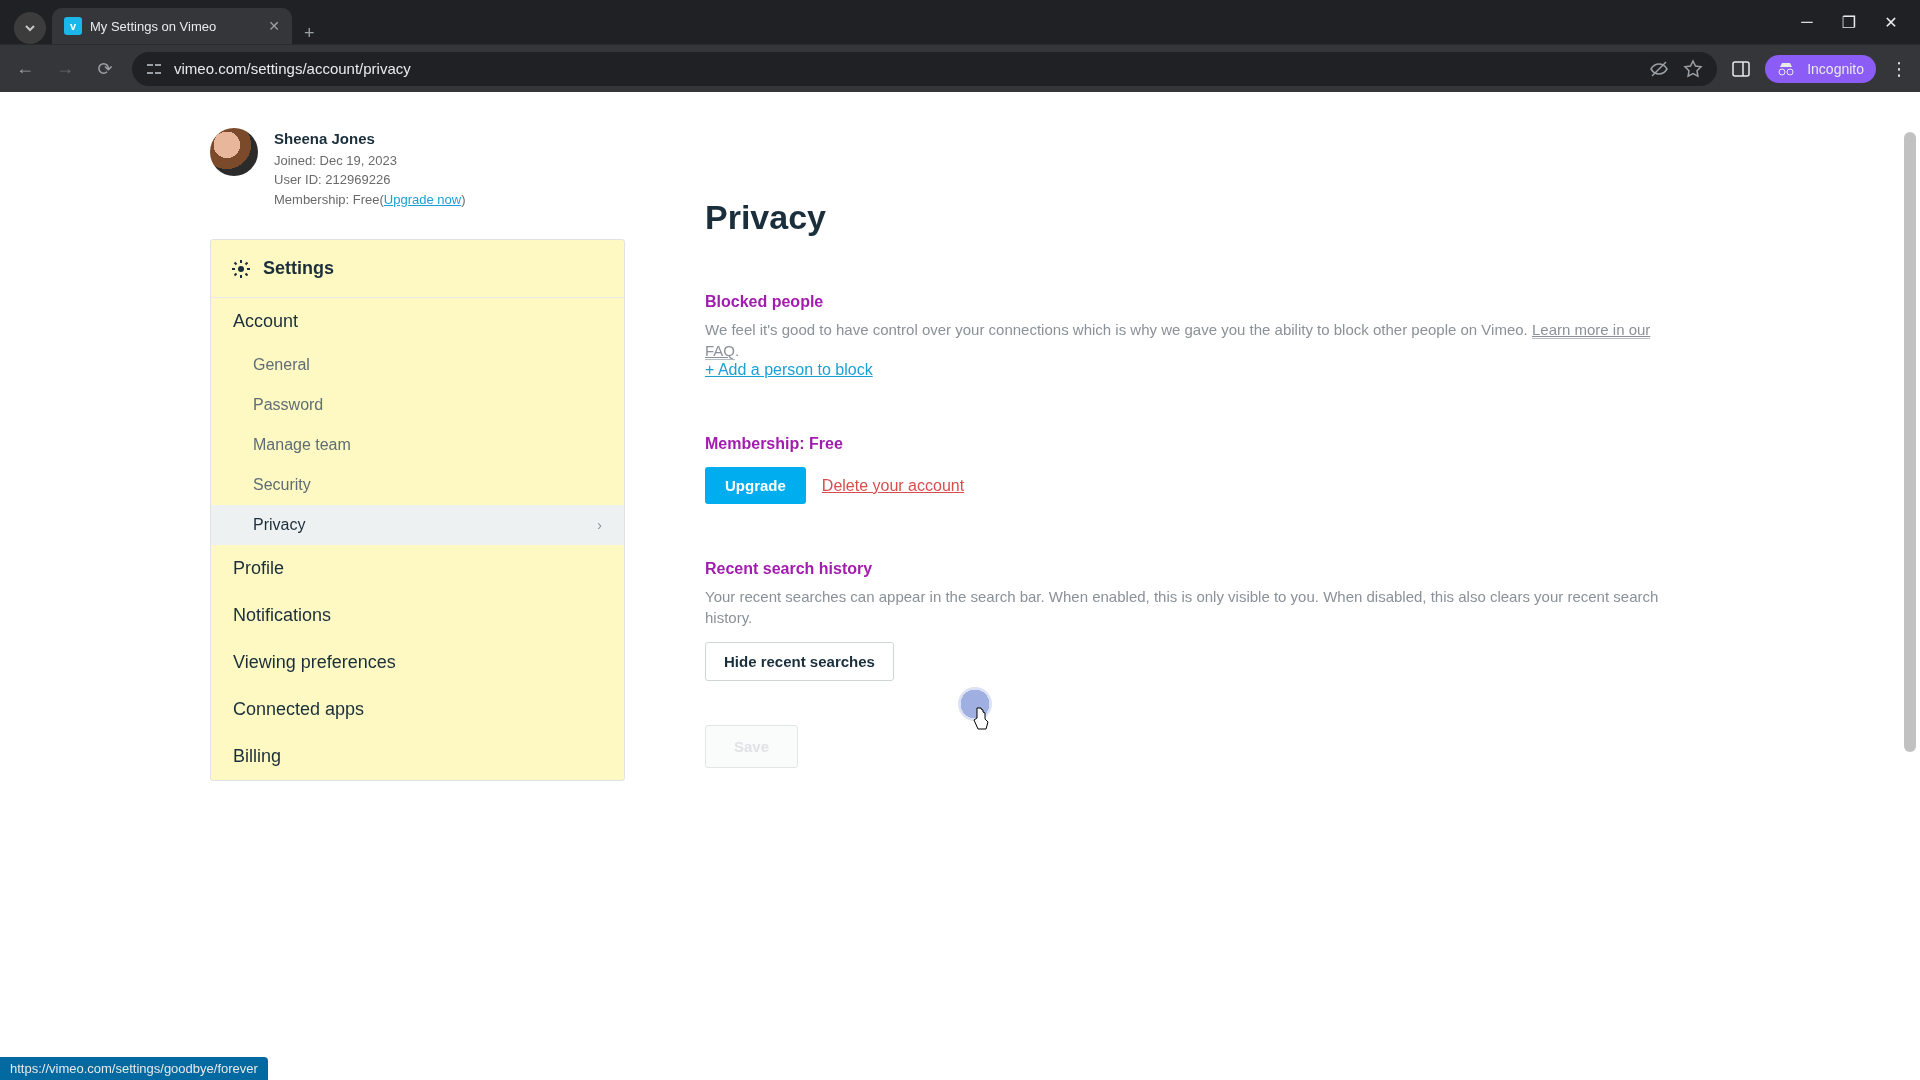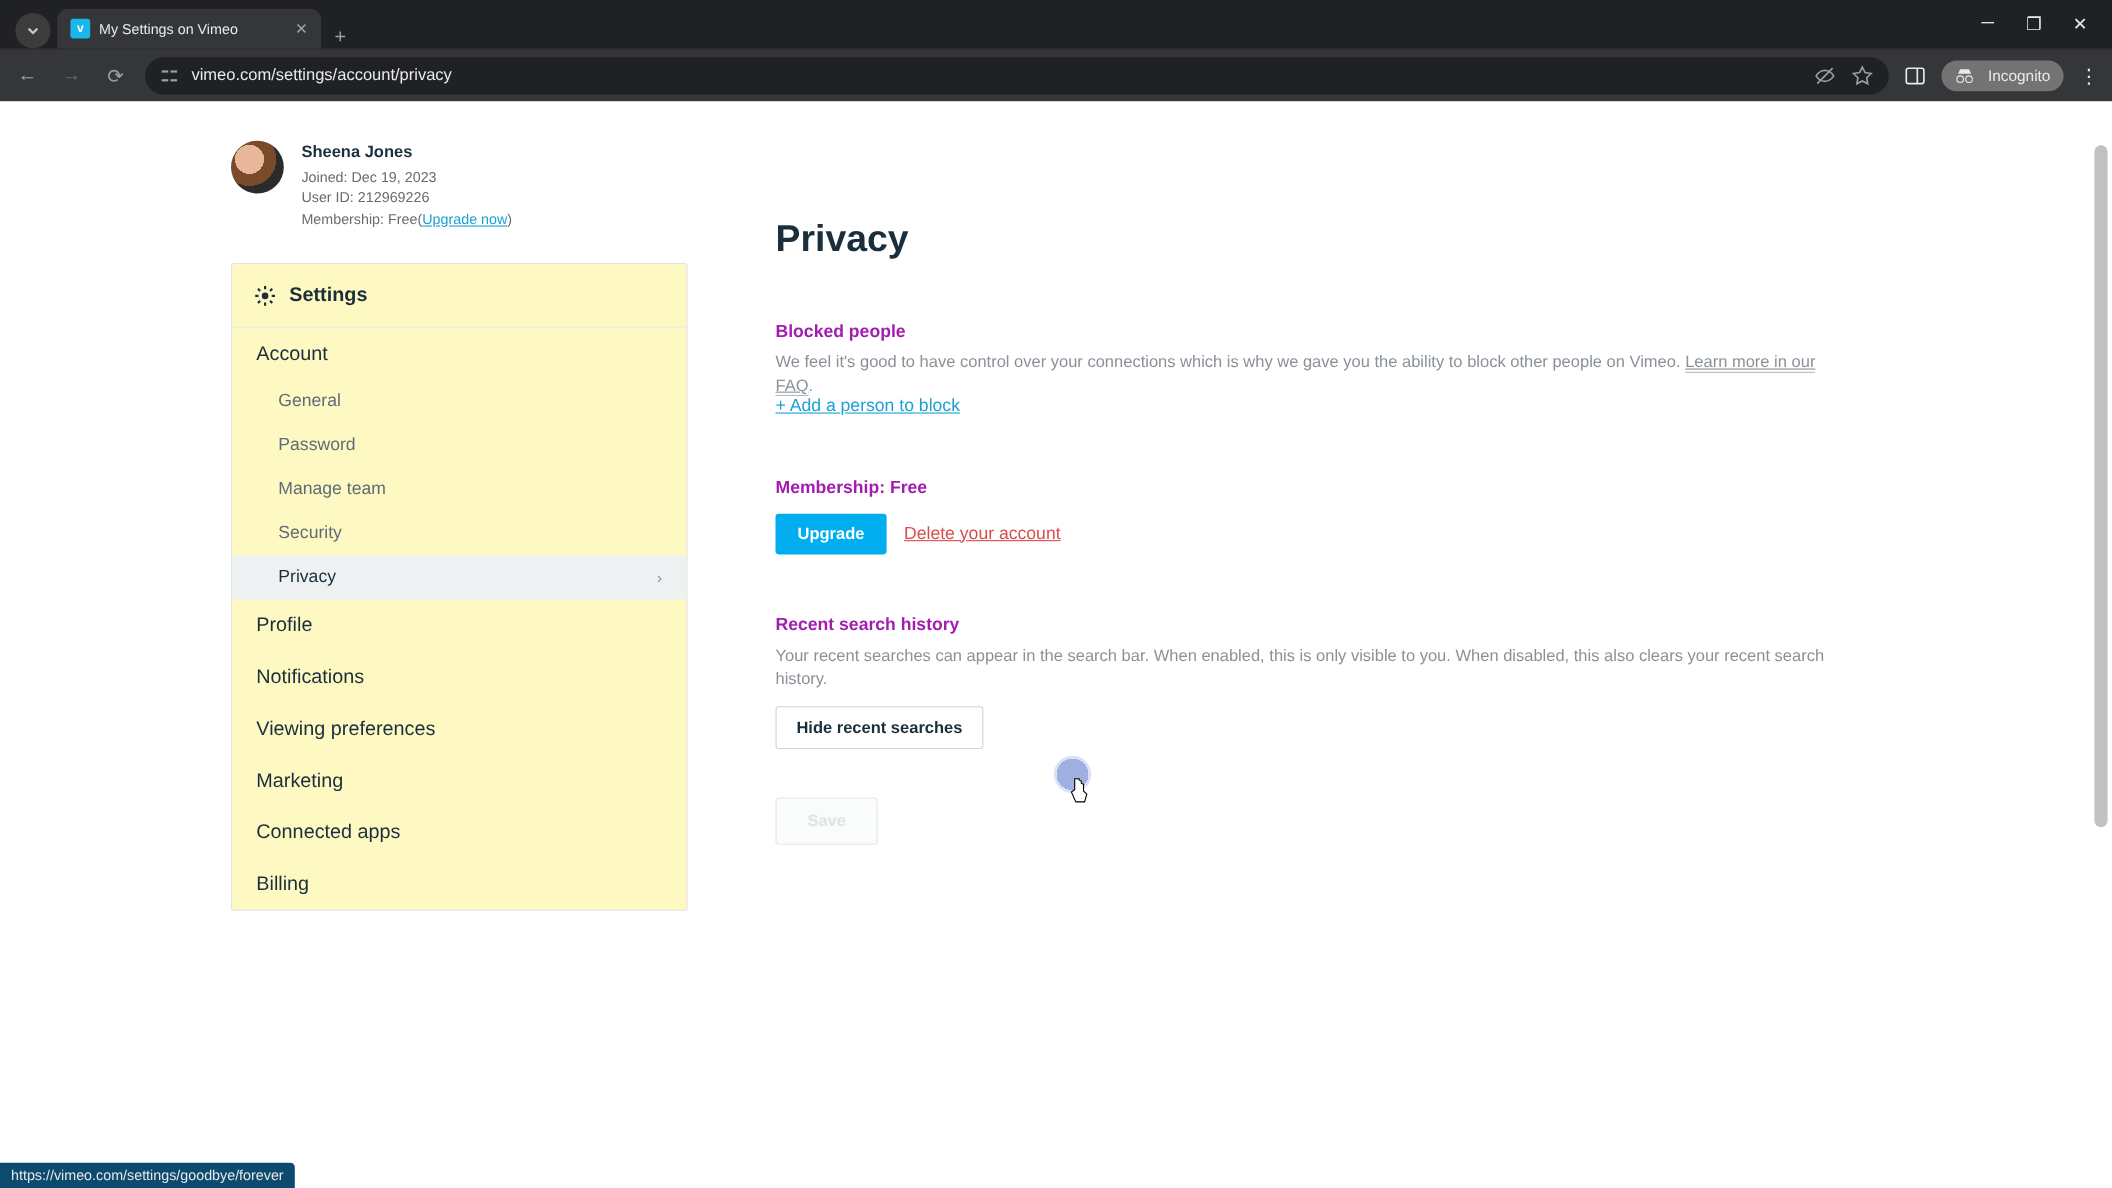--- a/index.html
+++ b/index.html
@@ -13,21 +13,21 @@
 .tab-close { margin-left: auto; color: #9aa0a6; font-size: 14px; }
 .new-tab { color: #9aa0a6; font-size: 18px; padding: 0 12px; }
 .window-controls { margin-left: auto; display: flex; gap: 24px; padding-right: 20px; color: #e8eaed; }
 .wc { width: 18px; text-align: center; }
 
 .toolbar { height: 48px; background: #35363a; display: flex; align-items: center; padding: 0 12px; gap: 14px; color: #9aa0a6; border-top: 1px solid #2a2a2a; }
 .nav-btn { width: 26px; text-align: center; font-size: 18px; }
 .omnibox { flex: 1; height: 34px; background: #202124; border-radius: 20px; display: flex; align-items: center; padding: 0 14px; gap: 12px; color: #e8eaed; font-size: 15px; }
 .omnibox-icons-right { margin-left: auto; display: flex; gap: 14px; color: #9aa0a6; }
 .toolbar-right { display: flex; align-items: center; gap: 14px; }
-.incognito-badge { background: #737373; border-radius: 20px; padding: 5px 12px; display: flex; align-items: center; gap: 12px; color: #e8eaed; font-size: 14px; }
+.incognito-badge { background: #8b5cf6; border-radius: 20px; padding: 5px 12px; display: flex; align-items: center; gap: 12px; color: #e8eaed; font-size: 14px; }
 .menu-dots { font-size: 18px; color: #e8eaed; }
 
 .viewport { position: relative; background: #fff; height: calc(1080px - 44px - 48px); overflow: hidden; }
 .vp-scrollbar { position: absolute; right: 2px; top: 0; width: 16px; height: 100%; }
 .vp-thumb { position: absolute; right: 2px; top: 40px; width: 12px; height: 620px; background: #c1c1c1; border-radius: 6px; }
 
 .content { padding: 36px 0 0 210px; display: flex; gap: 80px; }
 .profile-header { display: flex; gap: 16px; margin-bottom: 30px; }
 .avatar { width: 48px; height: 48px; border-radius: 50%; background: radial-gradient(circle at 35% 35%, #e8b79b 0 30%, #7a4a2b 30% 55%, #2b2b2b 55% 100%); }
 .profile-text { font-size: 13px; color: #6a6a6a; line-height: 1.5; }
@@ -51,21 +51,21 @@
 .faq-link { color: #8a9198; border-bottom: 1px solid #b5bcc1; }
 .add-block { color: #1a9fd6; font-size: 16px; display: inline-block; }
 
 .membership-row { display: flex; align-items: center; gap: 16px; margin-top: 14px; }
 .btn-primary { background: #00adef; color: #fff; font-weight: 700; border: none; padding: 10px 20px; border-radius: 3px; font-size: 15px; cursor: pointer; }
 .delete-link { color: #d94c4c; font-size: 16px; }
 
 .btn-outline { border: 1px solid #cfd4d7; background: #fff; padding: 10px 18px; border-radius: 3px; font-weight: 700; color: #1a2e3b; font-size: 15px; cursor: pointer; margin-top: 14px; }
 .btn-disabled { border: 1px solid #e3e6e8; background: #fafbfb; color: #dfe3e5; padding: 12px 28px; border-radius: 3px; font-weight: 700; font-size: 15px; margin-top: 44px; }
 
-.status-bar { position: absolute; left: 0; bottom: 0; background: #0c4a6e; color: #e8e8e8; font-size: 13px; padding: 4px 10px; border-top-right-radius: 4px; }
+.status-bar { position: absolute; left: 0; bottom: 0; background: #0369a1; color: #e8e8e8; font-size: 13px; padding: 4px 10px; border-top-right-radius: 4px; }
 
 .cursor-ring { position: absolute; width: 34px; height: 34px; border-radius: 50%; background: radial-gradient(circle, rgba(80,110,200,0.55) 0 60%, rgba(80,110,200,0.2) 60% 100%); pointer-events: none; }
 .cursor-hand { position: absolute; font-size: 20px; transform: translate(-2px, 6px); pointer-events: none; }
 
 svg { display: block; }
 </style>
 </head>
 <body>
 
 <div class="chrome-top">
@@ -170,21 +170,20 @@
           <div class="nav-sub">Password</div>
           <div class="nav-sub">Manage team</div>
           <div class="nav-sub">Security</div>
           <div class="nav-sub active">
             <span>Privacy</span>
             <span class="chev">›</span>
           </div>
           <div class="nav-item top">Profile</div>
           <div class="nav-item top">Notifications</div>
           <div class="nav-item top">Viewing preferences</div>
-          <div class="nav-item top">Marketing</div>
           <div class="nav-item top">Connected apps</div>
           <div class="nav-item top">Billing</div>
         </div>
       </div>
     </div>
 
     <div class="main">
       <h1 class="page-title">Privacy</h1>
 
       <div class="section">

